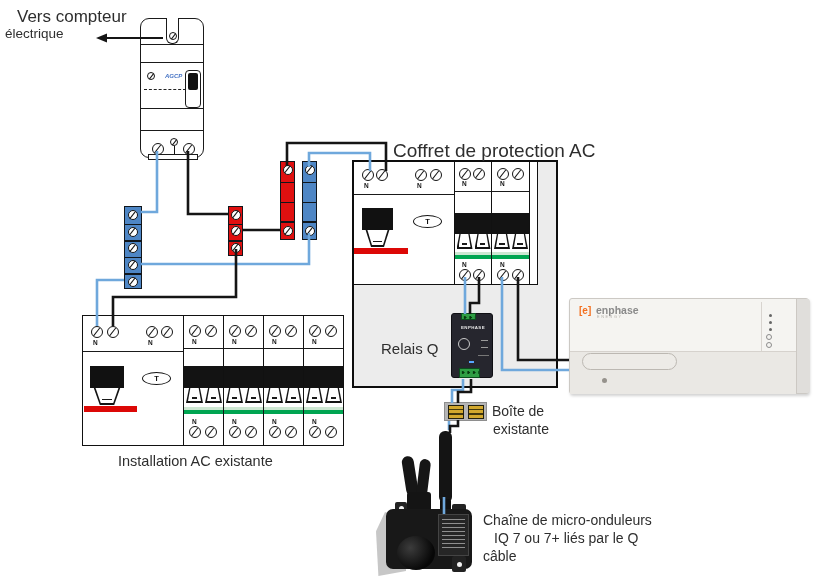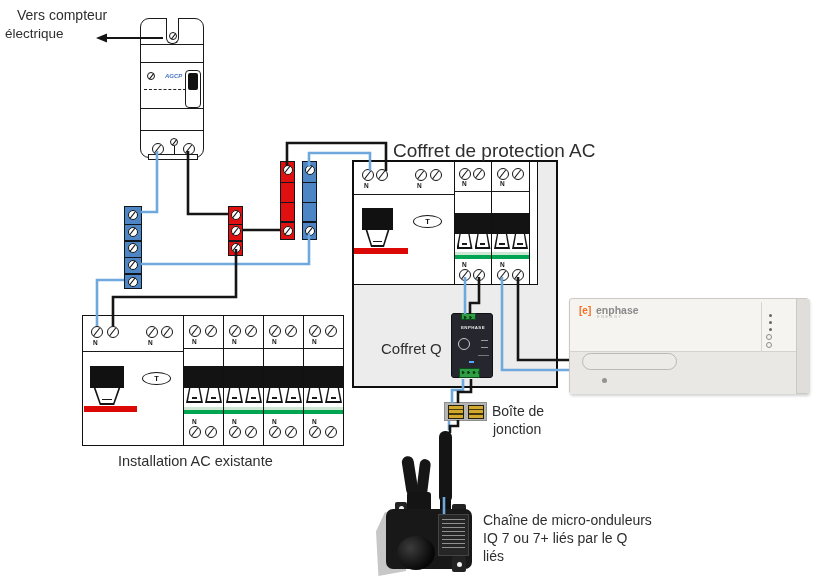--- a/index.html
+++ b/index.html
@@ -332,24 +332,24 @@
       <polyline points="518,277 518,360 569,360"></polyline>
       <polyline points="471,379 471,392 458,392 458,403"></polyline>
       <polyline points="458,420 458,426 450,426 450,433"></polyline>
     </g>
     <g>
       <line x1="163" y1="38" x2="107" y2="38" stroke="#151515" stroke-width="1.8"></line>
       <polygon points="107,33.5 96,38 107,42.5" fill="#151515"></polygon>
     </g>
   </svg>
 
-  <span class="lbl" style="left:17px;top:7px;font-size:14px">Vers compteur</span>
+  <span class="lbl" style="left:17px;top:7px;font-size:17px">Vers compteur</span>
   <span class="lbl" style="left:5px;top:26px;font-size:13.5px">électrique</span>
   <span class="lbl" style="left:393px;top:140px;font-size:19px">Coffret de protection AC</span>
-  <span class="lbl" style="left:381px;top:340px;font-size:15px">Coffret Q</span>
+  <span class="lbl" style="left:381px;top:340px;font-size:15px">Relais Q</span>
   <span class="lbl" style="left:492px;top:403px">Boîte de</span>
-  <span class="lbl" style="left:493px;top:421px">jonction</span>
+  <span class="lbl" style="left:493px;top:421px">existante</span>
   <span class="lbl" style="left:483px;top:512px">Chaîne de micro-onduleurs</span>
   <span class="lbl" style="left:118px;top:453px;font-size:14.5px">Installation AC existante</span>
-  <span class="lbl" style="left:483px;top:530px">IQ 7 ou 7+ liés par le Q</span>
-  <span class="lbl" style="left:483px;top:548px">liés</span>
+  <span class="lbl" style="left:494px;top:530px">IQ 7 ou 7+ liés par le Q</span>
+  <span class="lbl" style="left:483px;top:548px">câble</span>
 
 </div>
 
 </body></html>

